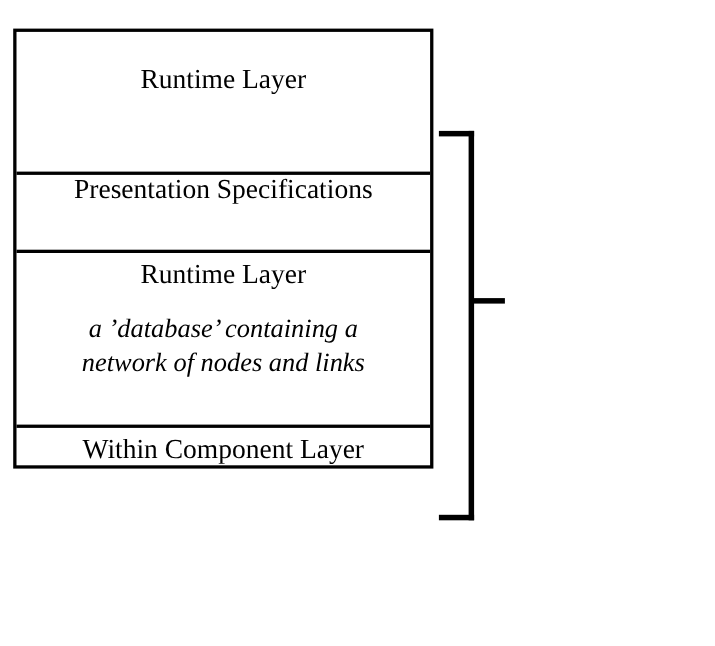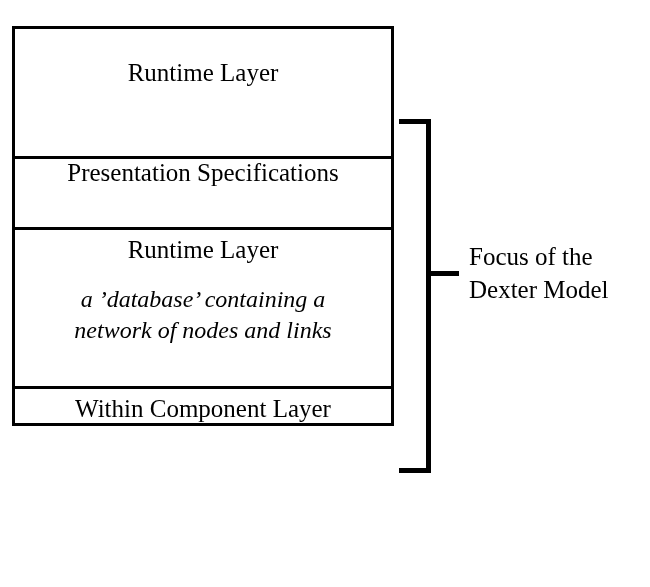--- a/index.html
+++ b/index.html
@@ -154,16 +154,14 @@
 
   </div>
 
   <div id="focus-bracket">
     <div class="brace-arm-top"></div>
     <div class="brace-spine"></div>
     <div class="brace-arm-bottom"></div>
   </div>
   <div id="focus-tick"></div>
 
-  <div id="focus-caption" style="white-space: pre-line;">Focus of the
-Dexter Model</div>
 
 </div>
 
 </body></html>

